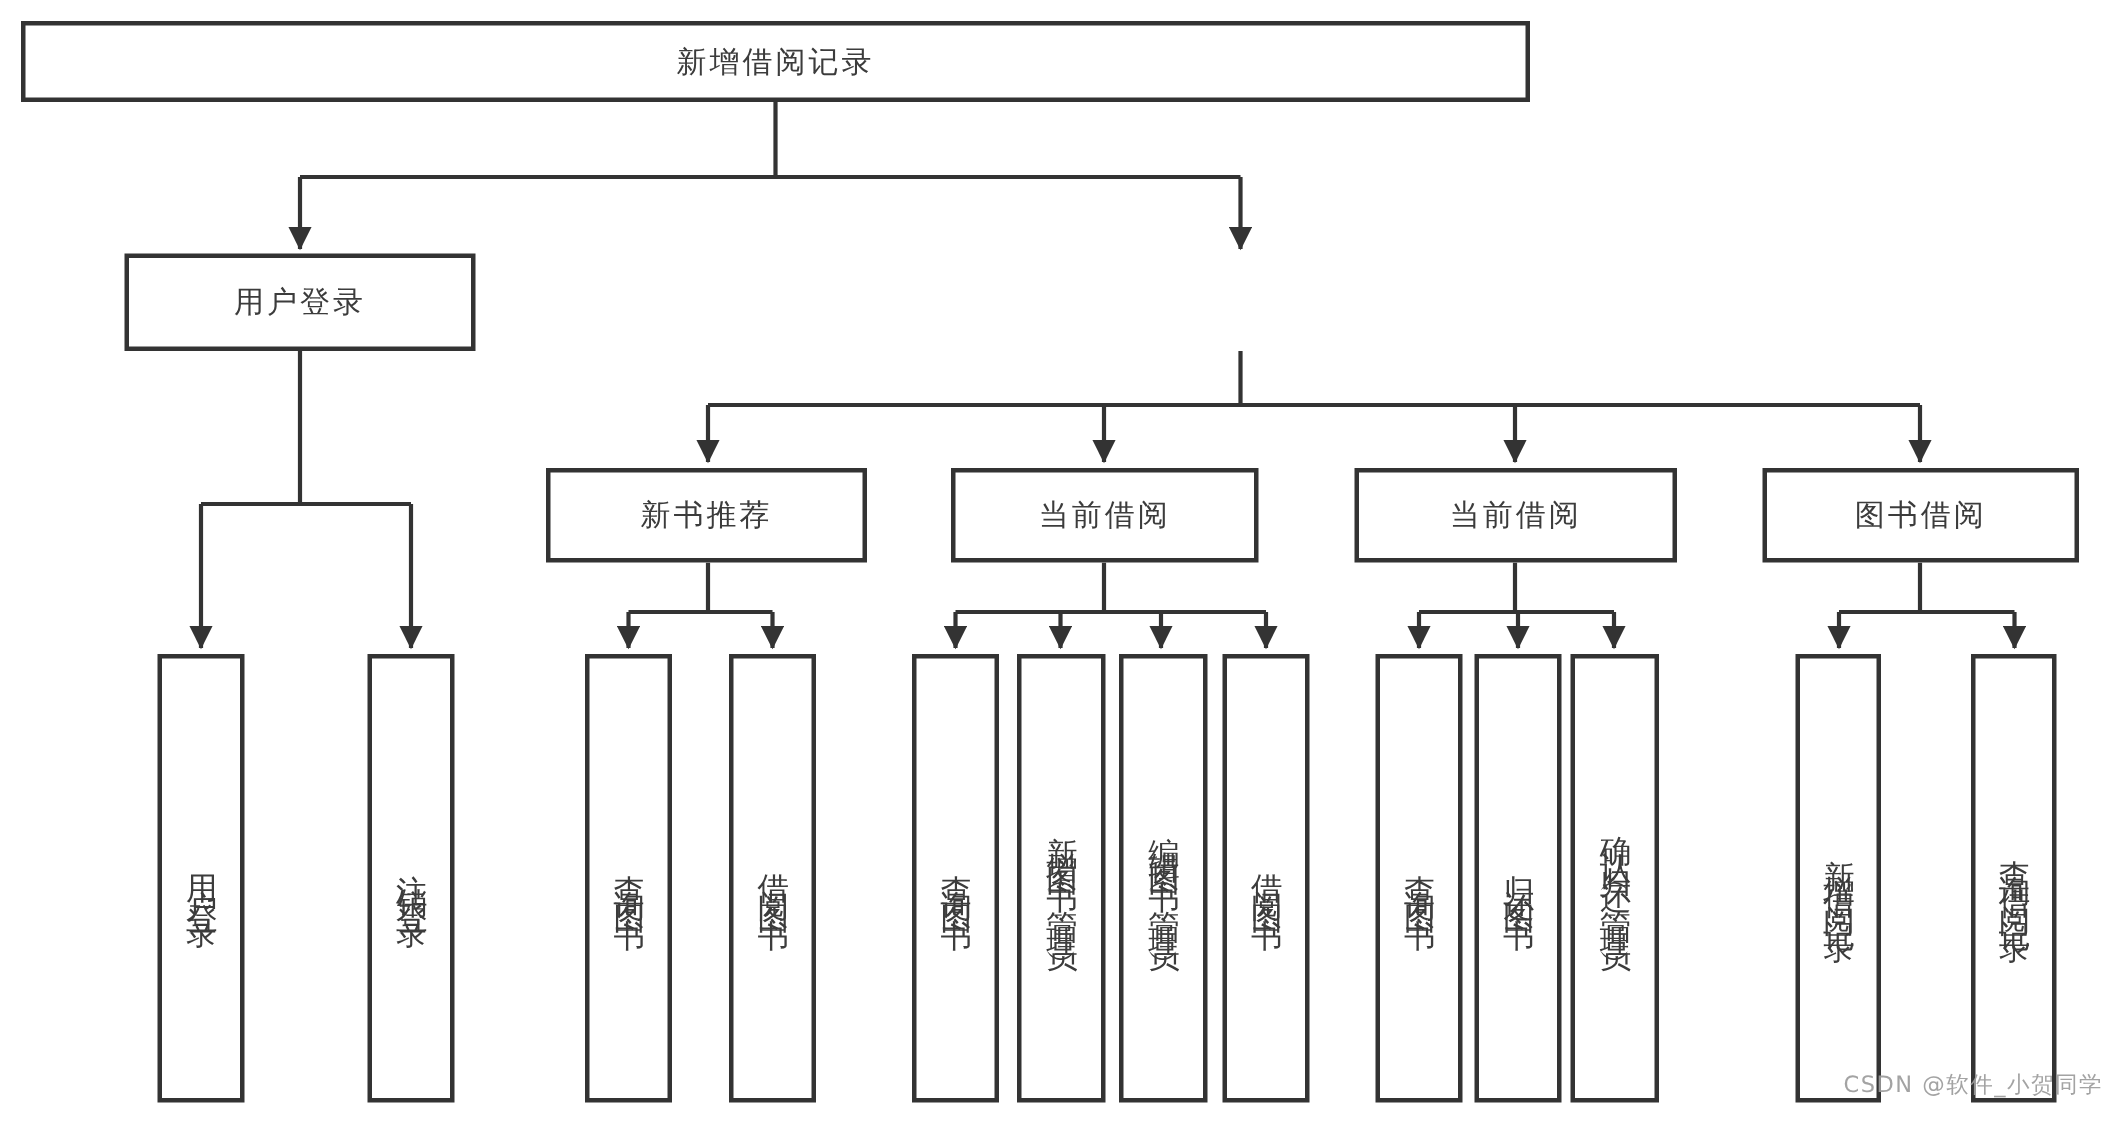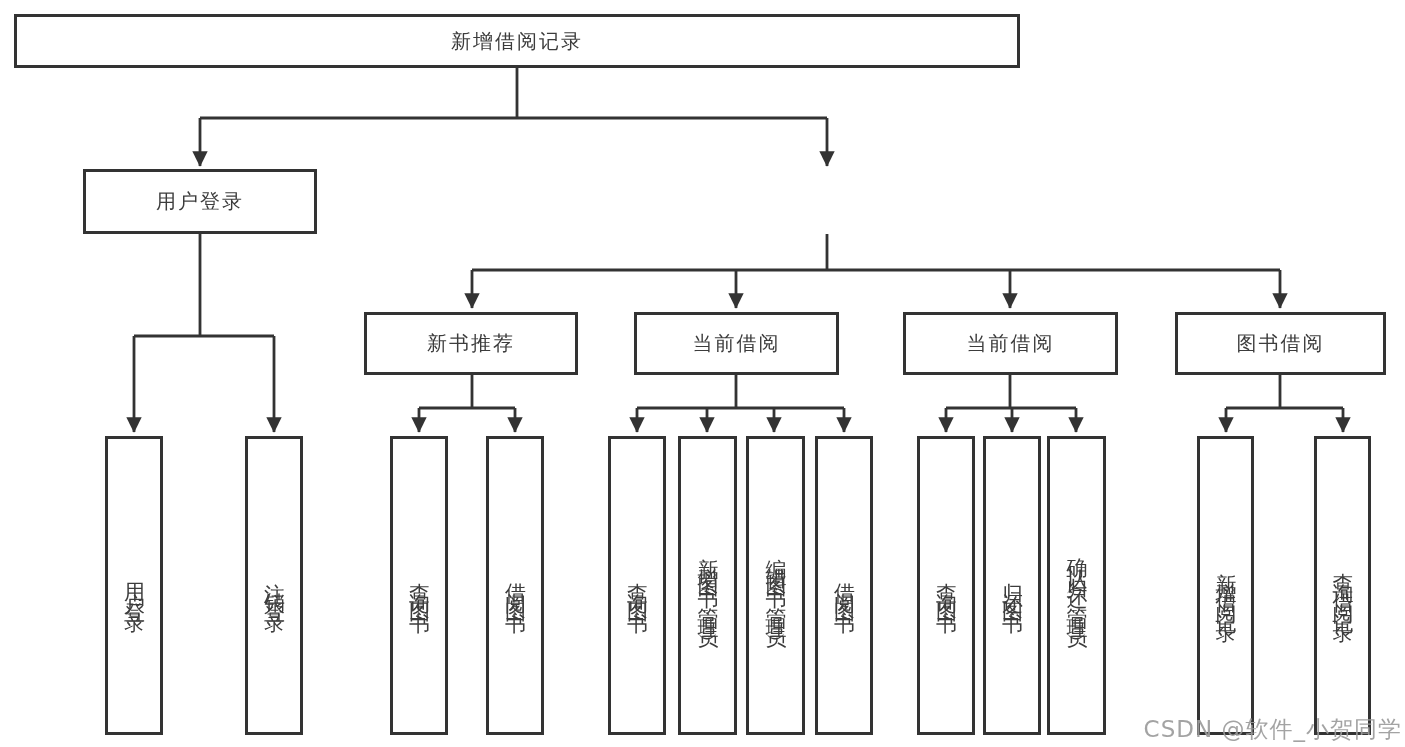--- a/index.html
+++ b/index.html
@@ -40,21 +40,21 @@
     writing-mode: vertical-rl;
     text-orientation: mixed;
     letter-spacing: 10px;
     font-size: 21px;
     line-height: 1;
   }
   #watermark {
     position: absolute;
     right: 3px;
     top: 714px;
-    font-size: 23px;
+    font-size: 15px;
     letter-spacing: 1px;
     color: #9c9c9c;
     opacity: 0.92;
     z-index: 6;
     white-space: nowrap;
   }
 </style>
 </head>
 <body>
 

